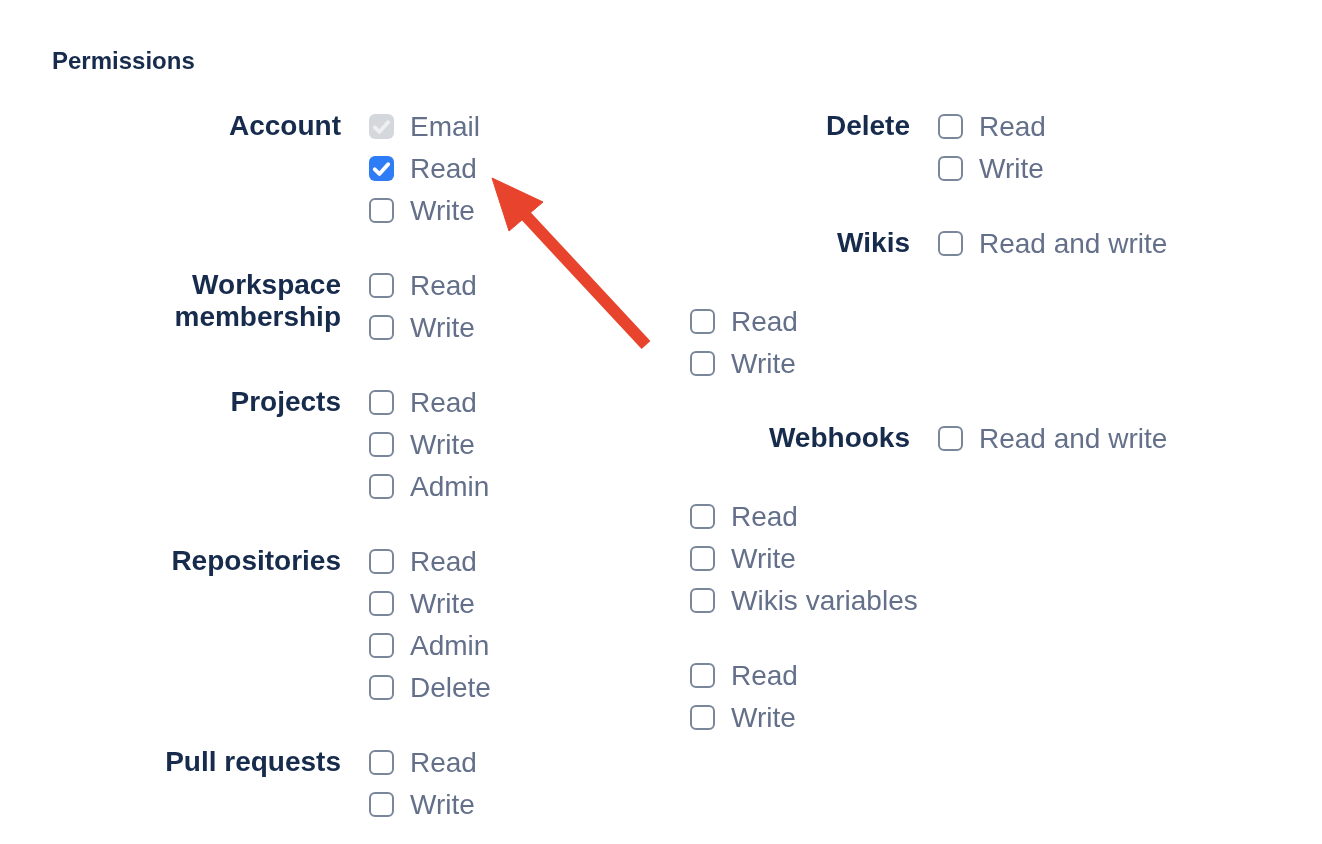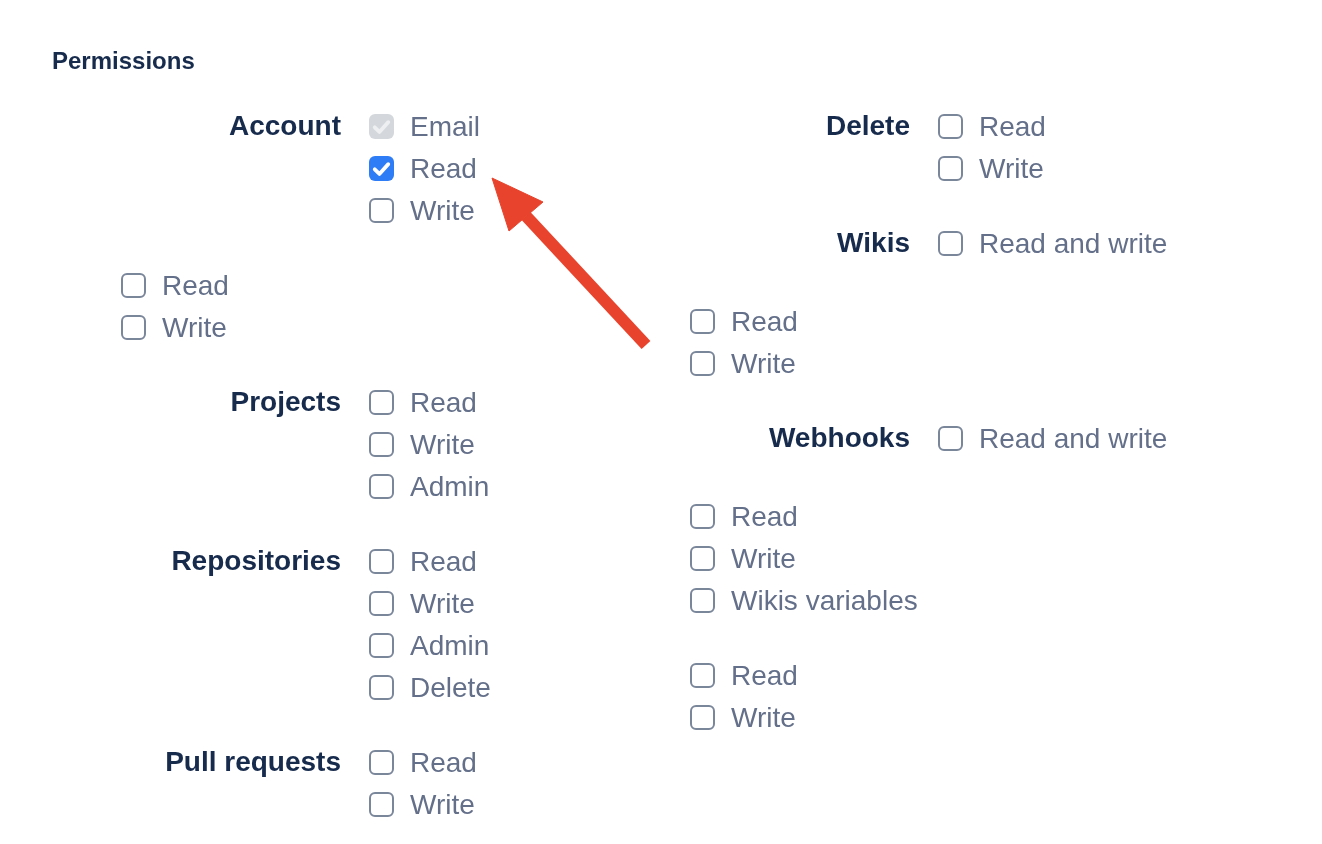--- a/index.html
+++ b/index.html
@@ -64,20 +64,21 @@
           </span>
           <span class="item-label">Read</span>
         </div>
         <div class="perm-item">
           <span class="checkbox" role="checkbox" aria-checked="false" aria-disabled="false"></span>
           <span class="item-label">Write</span>
         </div>
       </div>
     </div>
     <div class="perm-group">
+      <div class="group-label">Workspace membership</div>
       <div class="group-items">
         <div class="perm-item">
           <span class="checkbox" role="checkbox" aria-checked="false" aria-disabled="false"></span>
           <span class="item-label">Read</span>
         </div>
         <div class="perm-item">
           <span class="checkbox" role="checkbox" aria-checked="false" aria-disabled="false"></span>
           <span class="item-label">Write</span>
         </div>
       </div>

